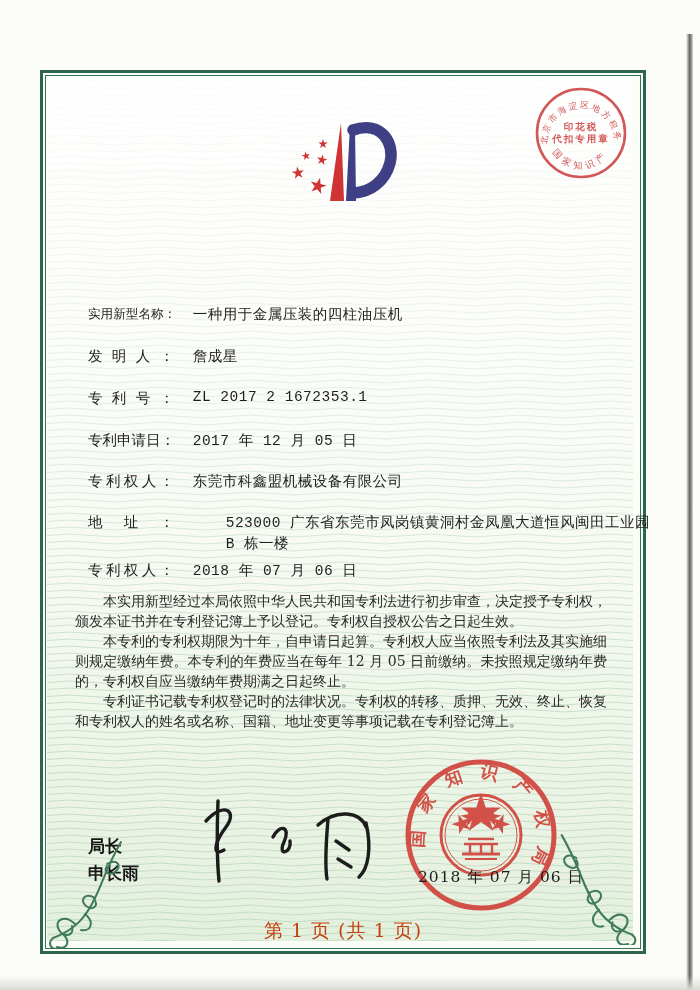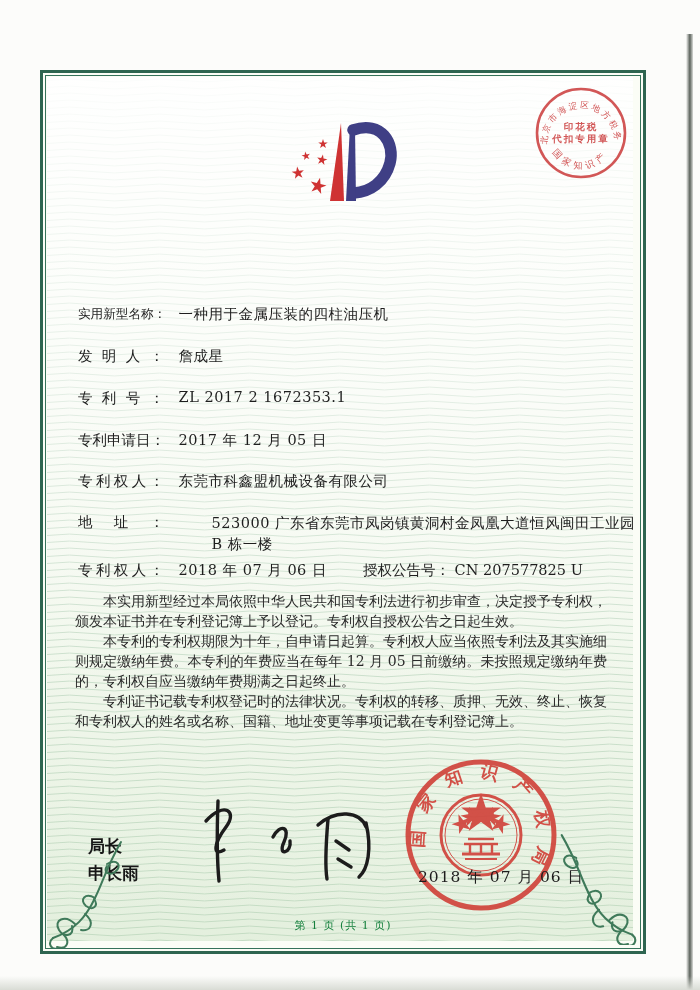--- a/index.html
+++ b/index.html
@@ -22,21 +22,21 @@
     border:1px solid #35725a;}
   .guilloche{position:absolute;left:4px;top:4px;width:586px;height:864px;z-index:0;}
   .content{position:absolute;inset:0;z-index:2;}
 
   .cert-no{position:absolute;left:36px;top:38px;font-size:16px;letter-spacing:2px;color:#222;}
   .logo{position:absolute;left:243px;top:40px;}
   .title{position:absolute;left:0;top:138px;width:100%;text-align:center;
     font-size:34px;font-weight:700;letter-spacing:8px;color:#232323;}
 
   .fields{position:absolute;left:35px;top:232px;width:545px;}
-  .frow{position:absolute;left:0;font-size:14.5px;white-space:nowrap;}
+  .frow{position:absolute;left:10px;font-size:14.5px;white-space:nowrap;font-family:Liberation Mono, monospace;}
   .flabel{display:inline-block;width:86px;text-align:justify;text-align-last:justify;
     vertical-align:top;}
   .flabel.sm{font-size:12.6px;padding-top:1px;}
   .fvalue{display:inline-block;margin-left:10px;vertical-align:top;letter-spacing:.5px;}
   .fvalue.wrap{white-space:normal;width:430px;line-height:21px;margin-left:43px;}
   .grantpair{position:absolute;left:285px;top:0;white-space:nowrap;}
 
   .paras{position:absolute;left:32px;top:518px;width:532px;}
   .paras p{margin:0;font-size:14px;line-height:20px;text-indent:2em;
     text-align:justify;color:#2a2a2a;}
@@ -50,21 +50,21 @@
   .seal-date{position:absolute;left:375px;top:794px;font-size:15.5px;letter-spacing:1px;
     color:#1d1d1d;white-space:nowrap;}
 
   .tax-stamp{position:absolute;left:491px;top:13px;opacity:.88;}
 
   .flourish{position:absolute;}
   .flourish.fl-left{left:2px;top:765px;}
   .flourish.fl-right{left:514px;top:758px;transform:scaleX(-1);}
 
   .footer{position:absolute;left:0;top:845px;width:100%;text-align:center;
-    font-size:11px;letter-spacing:1px;color:#15803d;}
+    font-size:19px;letter-spacing:1px;color:#c2410c;}
 
   svg text{font-family:"DejaVu Serif","Liberation Serif",serif;}
   .sealArcText{font-size:17.5px;font-weight:700;letter-spacing:16px;fill:#d04038;}
   .stampArcTop{font-size:8.6px;fill:#cc4040;letter-spacing:2.4px;}
   .stampArcBottom{font-size:9.2px;fill:#cc4040;letter-spacing:4px;}
   .stampCenter{font-size:9.5px;fill:#cc4040;letter-spacing:2px;font-weight:700;}
 </style>
 </head>
 <body>
 
@@ -135,24 +135,20 @@
           <span class="flabel">专利权人：</span>
           <span class="fvalue">东莞市科鑫盟机械设备有限公司</span>
         </div>
         <div class="frow" style="top:208px">
           <span class="flabel">地址：</span>
           <span class="fvalue wrap">523000 广东省东莞市凤岗镇黄洞村金凤凰大道恒风闽田工业园 B 栋一楼</span>
         </div>
         <div class="frow" style="top:256px">
           <span class="flabel">专利权人：</span>
           <span class="fvalue">2018 年 07 月 06 日</span>
-          <span class="grantpair">
-            <span>授权公告号：</span>
-            <span>CN 207577825 U</span>
-          </span>
         </div>
       </div>
 
       <div class="paras">
         <p>本实用新型经过本局依照中华人民共和国专利法进行初步审查，决定授予专利权，颁发本证书并在专利登记簿上予以登记。专利权自授权公告之日起生效。</p>
         <p>本专利的专利权期限为十年，自申请日起算。专利权人应当依照专利法及其实施细则规定缴纳年费。本专利的年费应当在每年 12 月 05 日前缴纳。未按照规定缴纳年费的，专利权自应当缴纳年费期满之日起终止。</p>
         <p>专利证书记载专利权登记时的法律状况。专利权的转移、质押、无效、终止、恢复和专利权人的姓名或名称、国籍、地址变更等事项记载在专利登记簿上。</p>
       </div>
 
       <div class="signer">

